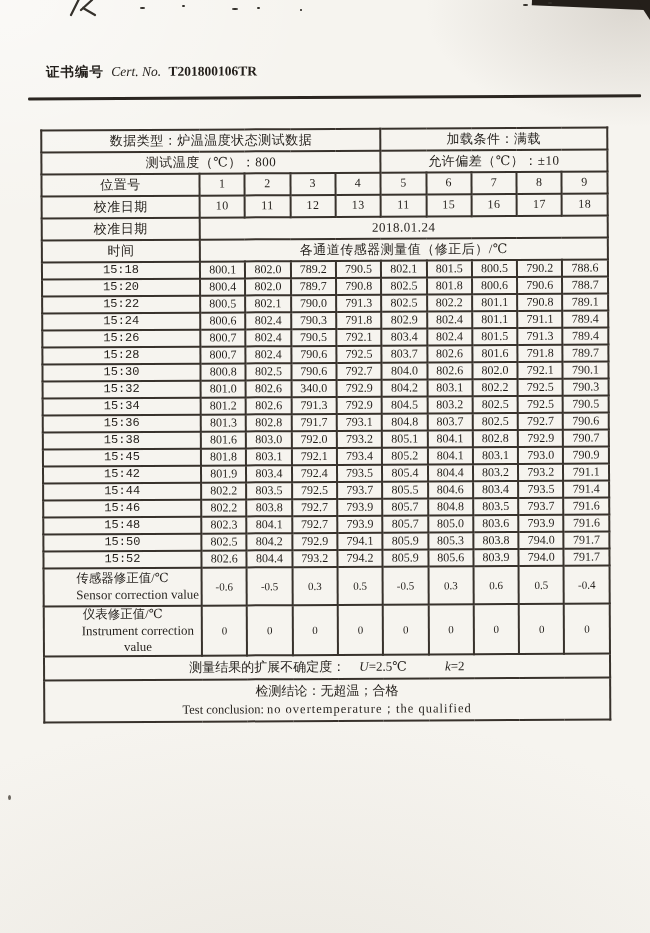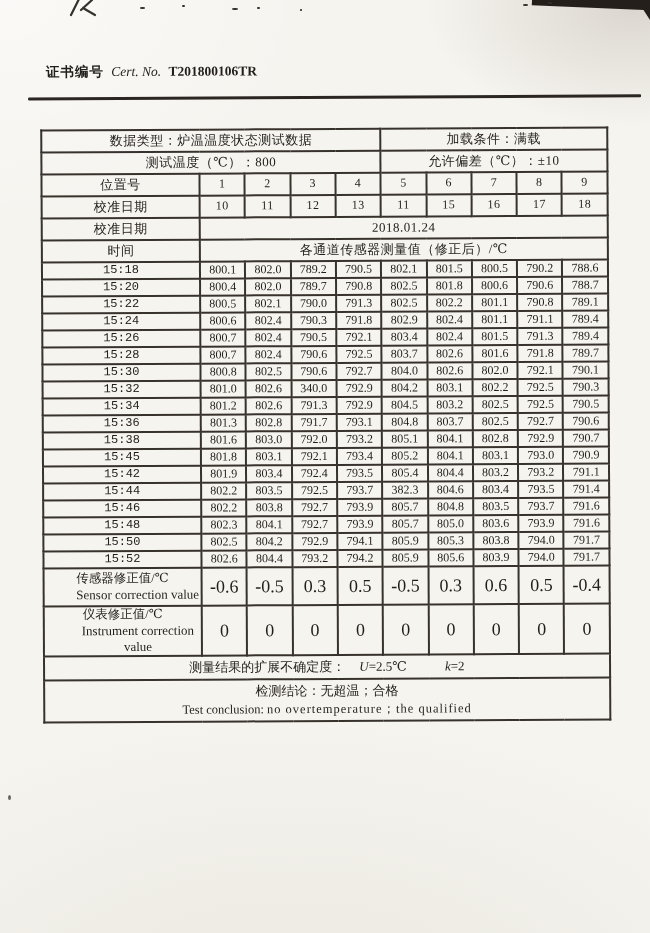--- a/index.html
+++ b/index.html
@@ -30,21 +30,21 @@
   col.c-label { width:158px; }
   col.c-num { width:45.3px; }
   td { border:2px solid #38322c; text-align:center; vertical-align:middle; padding:0; line-height:1.15; overflow:hidden; }
   .r-head td { height:22px; font-size:13px; letter-spacing:.5px; }
   .r-reading td { height:17px; font-size:12px; }
   td.time { font-size:12px;font-family:Liberation Mono, monospace; }
   td.num { font-size:12px; }
   .r-corr td { height:38px; }
   .corr-label { font-size:12.5px; line-height:1.25; }
   .corr-label .en { font-size:13px; letter-spacing:0;margin-left:30px; }
-  .r-corr td.num { font-size:18px; }
+  .r-corr td.num { font-size:11px; }
   .r-unc td { height:24px; font-size:13px; }
   .unc-u { margin-left:14px; }
   .unc-k { margin-left:38px; }
   .r-concl td { height:42px; font-size:13px; line-height:1.45; }
   .concl-en { font-size:12.5px; }
   .concl-en .mono-ish { letter-spacing:1px; }
 
   
   .artifact { position:absolute; pointer-events:none; }
   .top-bar-right { top:-5px; right:-12px; width:130px; height:13px; background:#241f1a; transform:rotate(2.5deg); }
@@ -290,21 +290,21 @@
             <td class="num">803.2</td>
             <td class="num">793.2</td>
             <td class="num">791.1</td>
           </tr>
           <tr class="r-reading">
             <td class="time">15:44</td>
             <td class="num">802.2</td>
             <td class="num">803.5</td>
             <td class="num">792.5</td>
             <td class="num">793.7</td>
-            <td class="num">382.3</td>
+            <td class="num">805.5</td>
             <td class="num">804.6</td>
             <td class="num">803.4</td>
             <td class="num">793.5</td>
             <td class="num">791.4</td>
           </tr>
           <tr class="r-reading">
             <td class="time">15:46</td>
             <td class="num">802.2</td>
             <td class="num">803.8</td>
             <td class="num">792.7</td>

